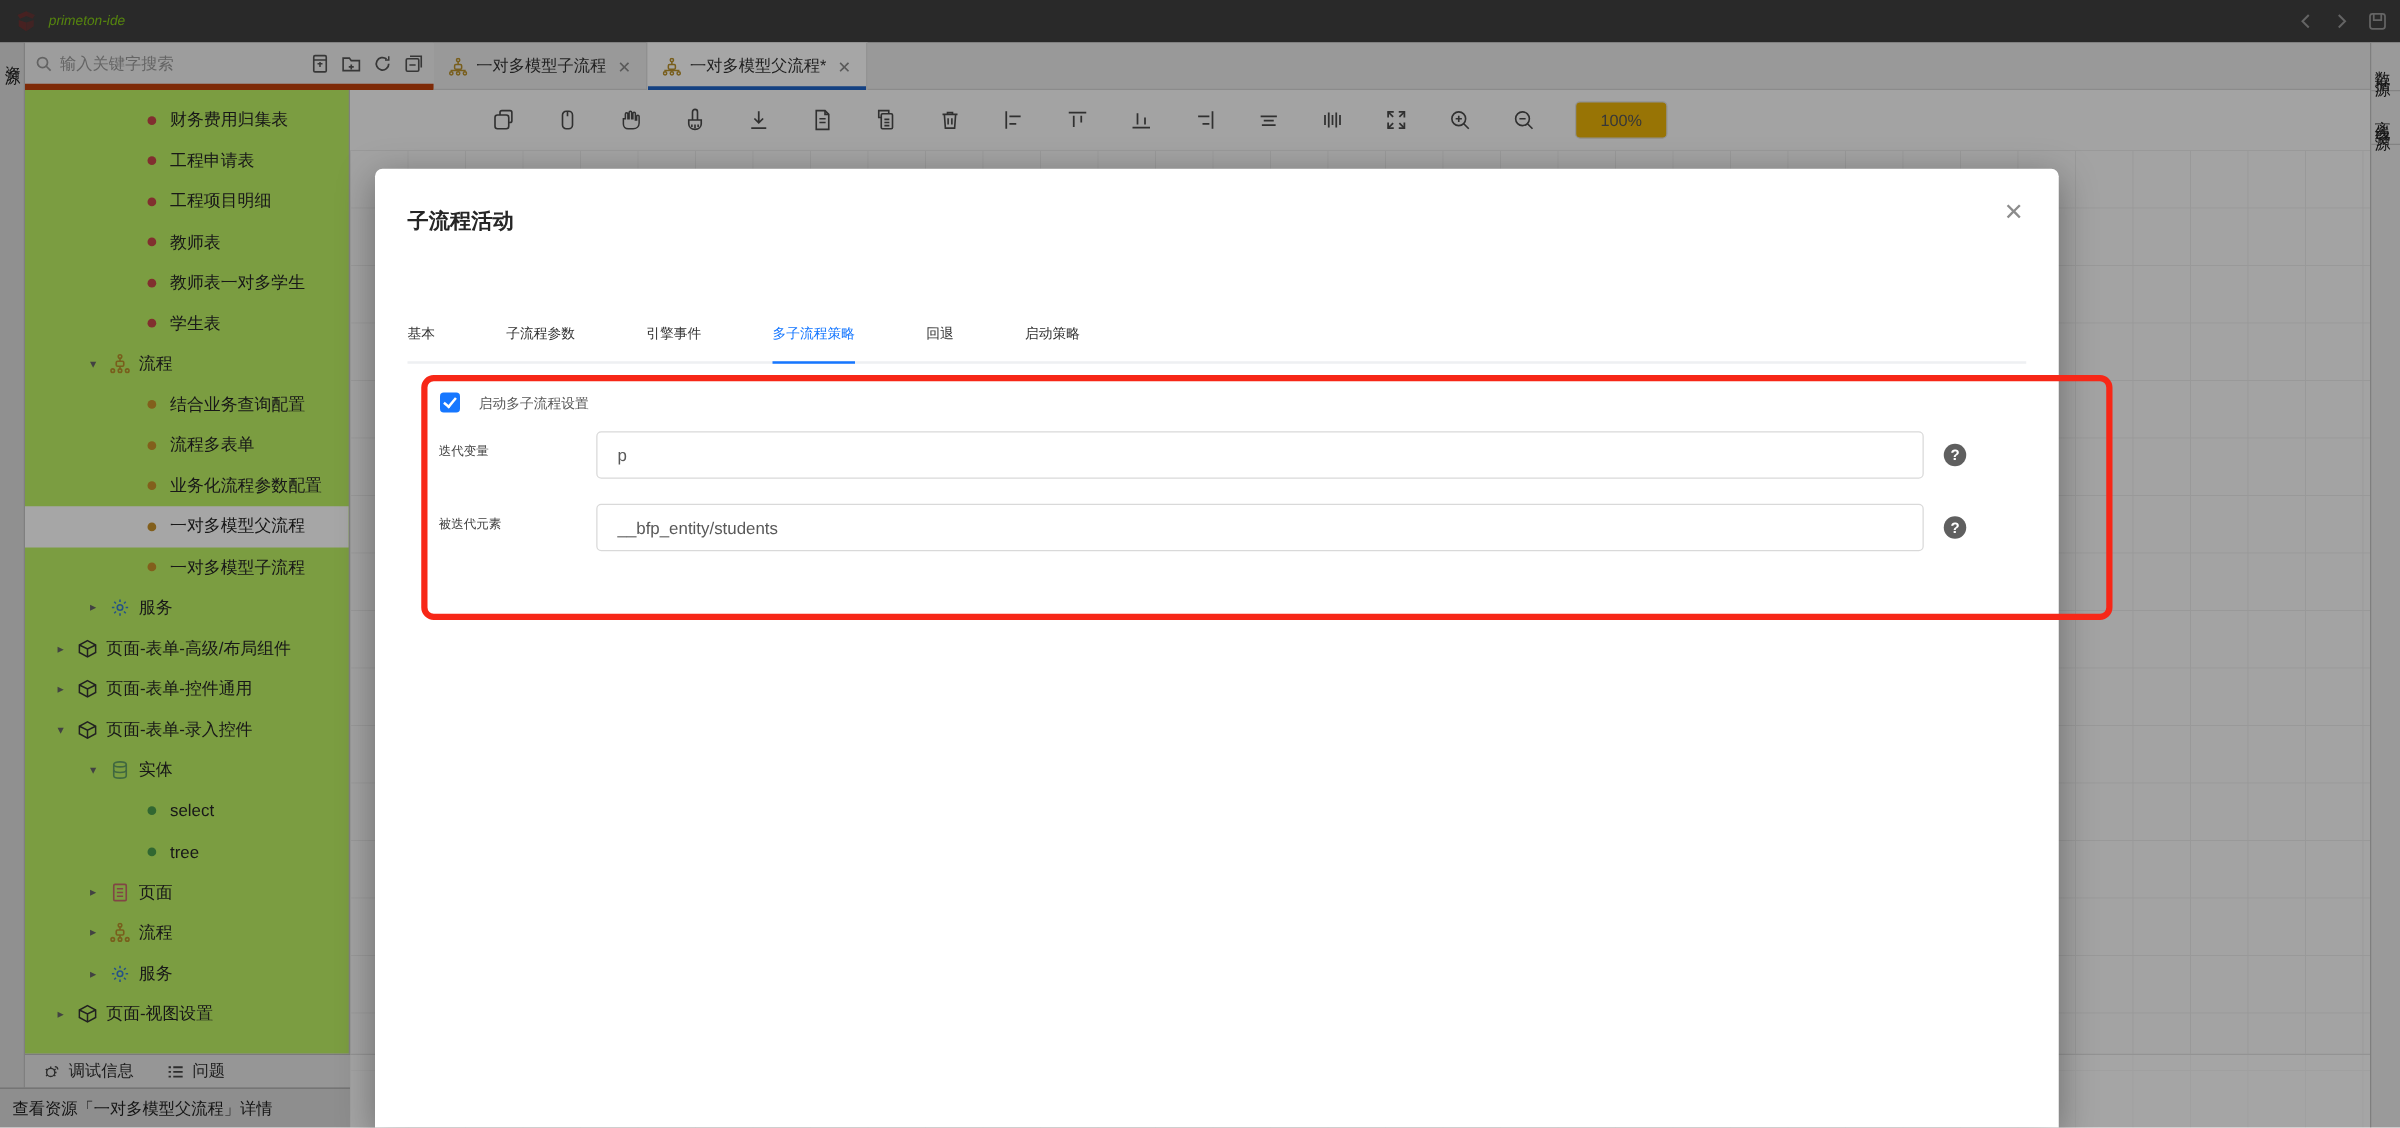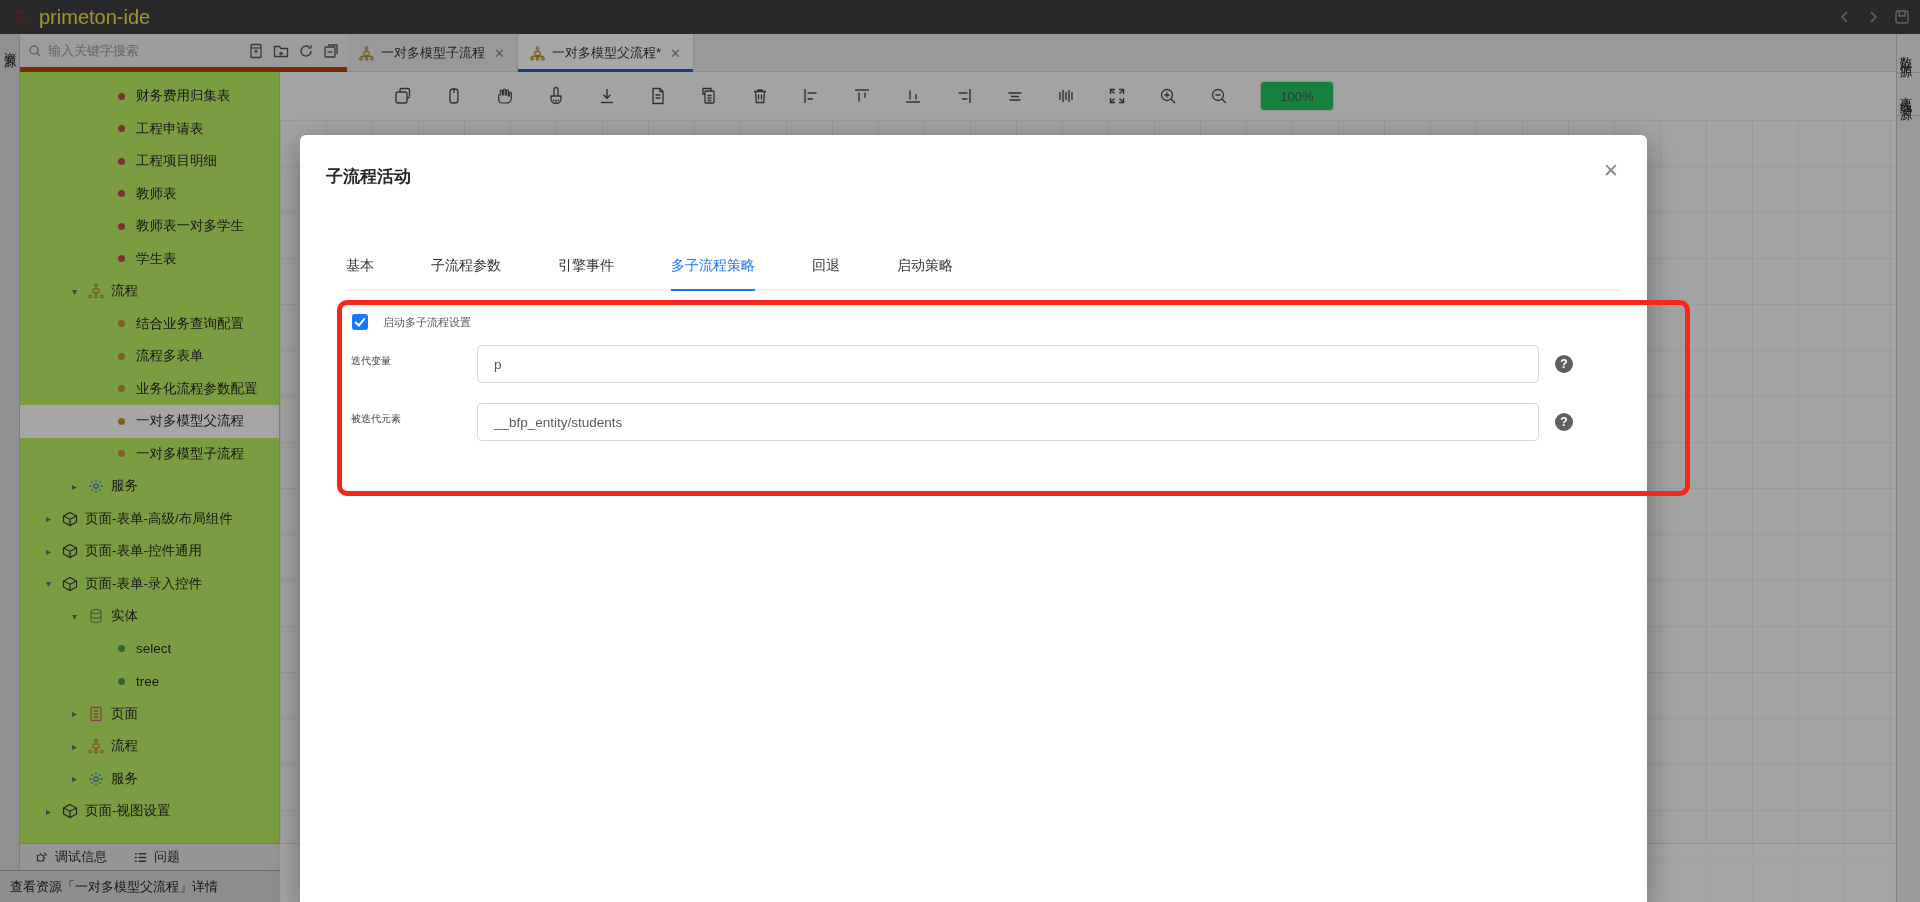--- a/index.html
+++ b/index.html
@@ -4,41 +4,41 @@
 <style>
   html,body{margin:0;padding:0;}
   body{width:1920px;height:902px;position:relative;overflow:hidden;
        font-family:"Liberation Sans",sans-serif;background:#fff;
        -webkit-font-smoothing:antialiased;}
   svg{display:block;}
   
   .titlebar{position:absolute;left:0;top:0;width:1920px;height:34px;background:#3f3f3f;
             display:flex;align-items:center;color:#cfcfcf;z-index:1;}
   .titlebar .logo{margin:0 9px 0 12px;}
-  .titlebar .apptitle{font-size:20px;color:#fde047;}
+  .titlebar .apptitle{font-size:11px;color:#84cc16;font-style:italic;}
   .tb-right{position:absolute;right:10px;top:0;height:34px;display:flex;align-items:center;gap:14px;color:#9a9a9a;}
   
   .res-strip{position:absolute;left:0;top:34px;width:20px;height:836px;background:#dedede;
              border-right:1px solid #c4c4c4;z-index:1;box-sizing:border-box;}
   .res-strip .vtext{writing-mode:vertical-lr;font-size:12.5px;color:#222;margin:8px auto 0;letter-spacing:3px;}
   .searchbar{position:absolute;left:20px;top:34px;width:327px;height:38px;background:#f1f1f1;
              border-bottom:5px solid #c2410c;display:flex;align-items:center;z-index:1;box-sizing:border-box;}
   .search-box{display:flex;align-items:center;gap:6px;margin-left:8px;flex:0 0 auto;width:150px;color:#9b9b9b;font-size:13px;}
   .sb-icons{display:flex;align-items:center;gap:9px;margin-left:auto;margin-right:8px;color:#555;}
   .tabstrip{position:absolute;left:347px;top:34px;width:1549px;height:38px;background:#ececec;
             border-bottom:1px solid #d6d6d6;display:flex;z-index:1;box-sizing:border-box;}
   .etab{display:flex;align-items:center;gap:7px;padding:0 12px;font-size:13px;color:#333;
         border-right:1px solid #d9d9d9;height:38px;box-sizing:border-box;}
   .etab.active{background:#ffffff;box-shadow:inset 0 -3px 0 #2064c8;}
   .etab .x{color:#8a8a8a;font-size:13px;margin-left:2px;}
   
   .toolbar{position:absolute;left:280px;top:72px;width:1616px;height:48px;background:#fafafa;
            display:flex;align-items:center;gap:31px;padding-left:113px;box-sizing:border-box;z-index:1;}
   .ticon{width:20px;height:20px;color:#4a4a4a;}
-  .zoomchip{width:72px;height:28px;background:#22c55e;border:1px solid #e0e0e0;border-radius:4px;
+  .zoomchip{width:72px;height:28px;background:#eab308;border:1px solid #e0e0e0;border-radius:4px;
             display:flex;align-items:center;justify-content:center;font-size:13px;color:#555;}
   
   .sidebar{position:absolute;left:20px;top:72px;width:260px;height:771px;background:#bef264;
            border-right:1px solid #c4c4c4;padding-top:8px;box-sizing:border-box;overflow:hidden;z-index:1;}
   .trow{height:32.5px;display:flex;align-items:center;font-size:13.5px;color:#262626;white-space:nowrap;}
   .trow.sel{background:#ffffff;}
   .lvl1{padding-left:26px;}.lvl2{padding-left:52px;}.lvl3{padding-left:98px;}
   .arrow{width:16px;font-size:10px;color:#666;flex:0 0 16px;}
   .dot{width:7px;height:7px;border-radius:50%;margin-right:11px;flex:0 0 7px;}
   .dot.red{background:#c64949;}.dot.gold{background:#c8922b;}.dot.green{background:#4c9e4c;}
@@ -64,21 +64,21 @@
   .rtab{writing-mode:vertical-lr;letter-spacing:4px;font-size:12.5px;color:#222;margin:0 auto;
         padding:13px 0;border-bottom:1px solid #c9c9c9;display:block;text-align:center;width:100%;box-sizing:border-box;}
   
   .overlay{position:absolute;inset:0;background:rgba(0,0,0,0.35);z-index:10;}
   .modal{position:absolute;left:300px;top:135px;width:1311px;height:767px;background:#fff;
          border-radius:6px 6px 0 0;box-shadow:0 8px 30px rgba(0,0,0,0.35);z-index:20;padding-left:36px;}
   .modal-title{position:absolute;left:26px;top:30px;font-size:17px;color:#262626;font-weight:600;}
   .modal-close{position:absolute;right:26px;top:26px;width:20px;height:20px;color:#8c8c8c;font-size:19px;
                line-height:20px;text-align:center;}
   .modal-tabs{position:absolute;left:26px;right:26px;top:108px;height:46px;display:flex;gap:57px;
-              border-bottom:2px solid #eef0f2;font-size:14px;color:#333;margin-left:20px;}
+              border-bottom:2px solid #eef0f2;font-size:11px;color:#333;}
   .mtab{display:flex;align-items:center;height:46px;}
   .mtab.active{color:#1677ff;border-bottom:2px solid #1677ff;margin-bottom:-2px;}
   .chk-row{position:absolute;left:52px;top:179px;display:flex;align-items:center;gap:15px;
            font-size:11px;color:#595959;}
   .checkbox{width:16px;height:16px;background:#1677ff;border-radius:3px;position:relative;}
   .checkbox::after{content:"";position:absolute;left:5px;top:2px;width:4px;height:8px;
                    border:solid #fff;border-width:0 2px 2px 0;transform:rotate(40deg);}
   .f-label{position:absolute;left:51px;width:120px;font-size:10px;color:#404040;}
   .f-input{position:absolute;left:177px;width:1062px;height:38px;border:1px solid #d9d9d9;border-radius:4px;
            display:flex;align-items:center;padding-left:16px;font-size:13.5px;color:#595959;

